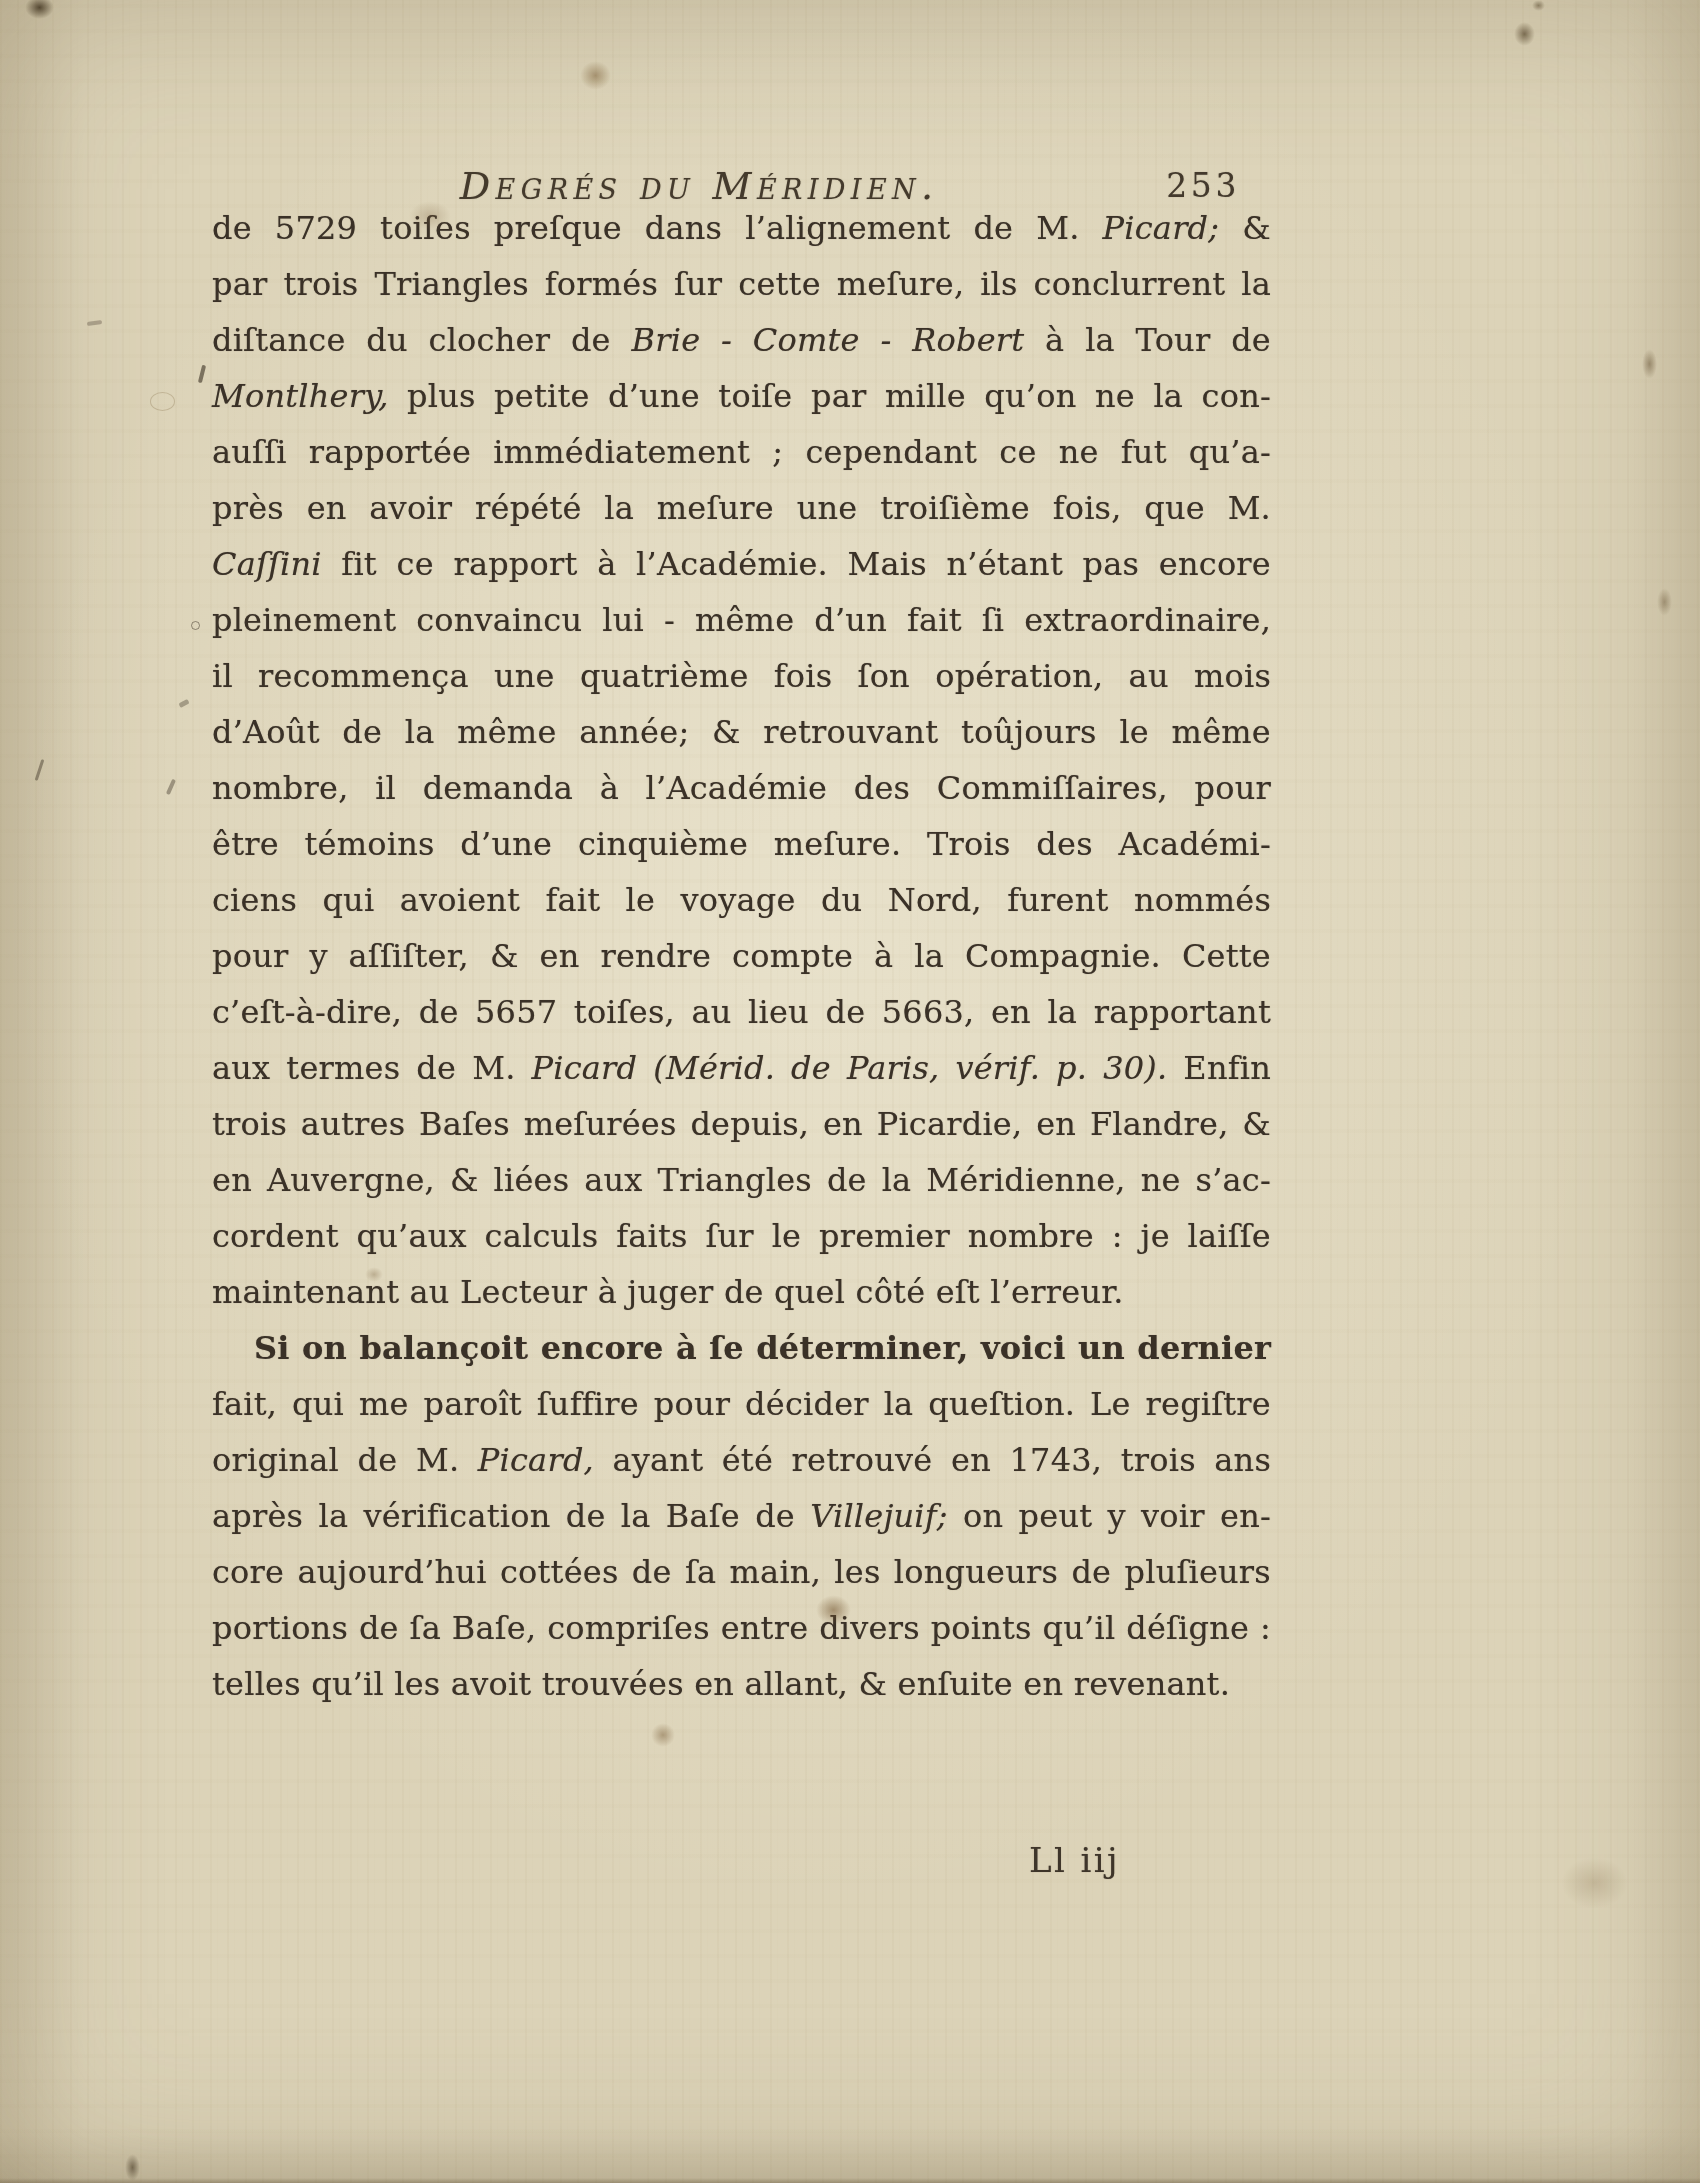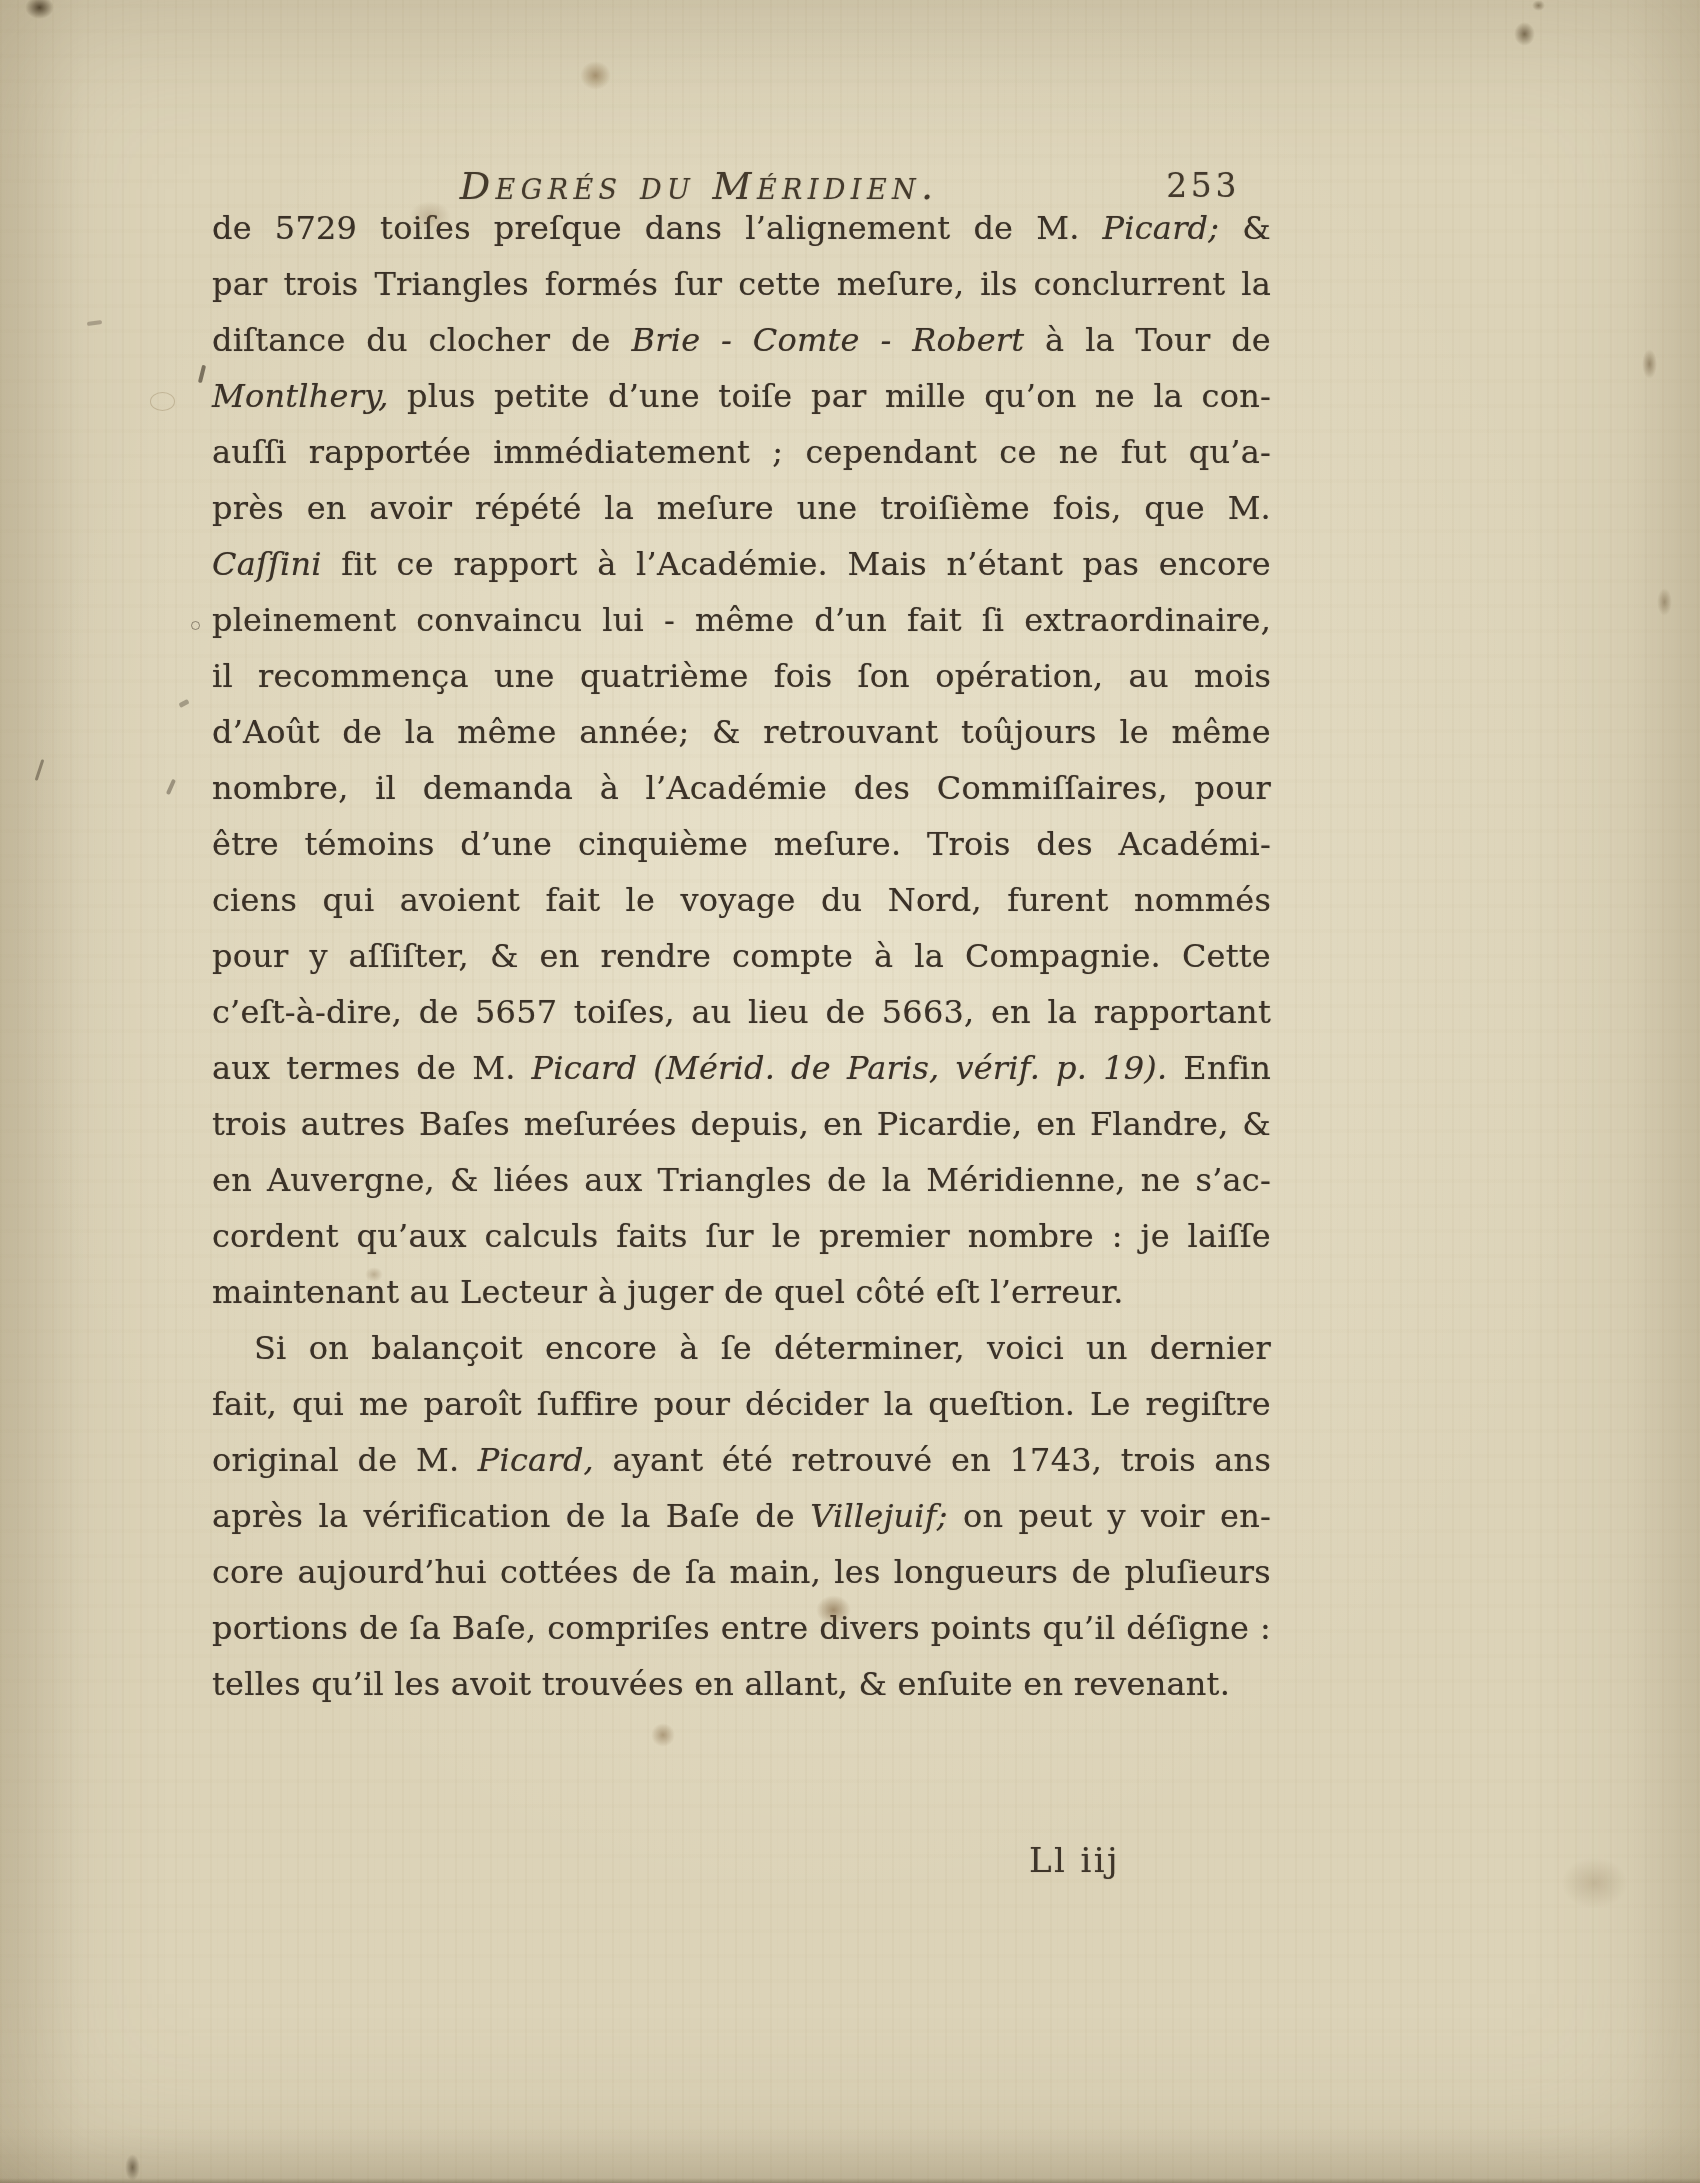--- a/index.html
+++ b/index.html
@@ -46,21 +46,21 @@
   #body-text{
     position:absolute;left:212px;top:200px;width:1059px;
     font-size:32px;letter-spacing:0.2px;
     text-shadow:0 0 0.9px rgba(58,49,39,.45);
   }
   #body-text .line{
     height:56px;line-height:56px;white-space:nowrap;
     text-align:justify;text-align-last:justify;
   }
   #body-text .line.no-just{text-align-last:left;}
-  #body-text .line.indent{padding-left:42px;}
+  #body-text .line.indent{padding-left:42px;font-weight:bold;}
   #body-text .it{font-style:italic;margin-top:8px;}
 
   
   #signature{
     position:absolute;left:1029px;top:1829px;
     font-size:34px;letter-spacing:2.4px;color:#3e352a;
     text-shadow:0 0 0.9px rgba(58,49,39,.45);
     margin-top:11px;
   }
 
@@ -114,21 +114,21 @@
       <div class="line"><span>près en avoir répété la meſure une troiſième fois, que M.</span></div>
       <div class="line"><span class="it">Caſſini</span><span> fit ce rapport à l’Académie. Mais n’étant pas encore</span></div>
       <div class="line"><span>pleinement convaincu lui - même d’un fait ſi extraordinaire,</span></div>
       <div class="line"><span>il recommença une quatrième fois ſon opération, au mois</span></div>
       <div class="line"><span>d’Août de la même année; &amp; retrouvant toûjours le même</span></div>
       <div class="line"><span>nombre, il demanda à l’Académie des Commiſſaires, pour</span></div>
       <div class="line"><span>être témoins d’une cinquième meſure. Trois des Académi-</span></div>
       <div class="line"><span>ciens qui avoient fait le voyage du Nord, furent nommés</span></div>
       <div class="line"><span>pour y aſſiſter, &amp; en rendre compte à la Compagnie. Cette</span></div>
       <div class="line"><span>c’eſt-à-dire, de 5657 toiſes, au lieu de 5663, en la rapportant</span></div>
-      <div class="line"><span>aux termes de M. </span><span class="it">Picard (Mérid. de Paris, vérif. p. 19).</span><span> Enfin</span></div>
+      <div class="line"><span>aux termes de M. </span><span class="it">Picard (Mérid. de Paris, vérif. p. 30).</span><span> Enfin</span></div>
       <div class="line"><span>trois autres Baſes meſurées depuis, en Picardie, en Flandre, &amp;</span></div>
       <div class="line"><span>en Auvergne, &amp; liées aux Triangles de la Méridienne, ne s’ac-</span></div>
       <div class="line"><span>cordent qu’aux calculs faits ſur le premier nombre : je laiſſe</span></div>
       <div class="line no-just"><span>maintenant au Lecteur à juger de quel côté eſt l’erreur.</span></div>
       <div class="line indent"><span>Si on balançoit encore à ſe déterminer, voici un dernier</span></div>
       <div class="line"><span>fait, qui me paroît ſuffire pour décider la queſtion. Le regiſtre</span></div>
       <div class="line"><span>original de M. </span><span class="it">Picard,</span><span> ayant été retrouvé en 1743, trois ans</span></div>
       <div class="line"><span>après la vérification de la Baſe de </span><span class="it">Villejuif;</span><span> on peut y voir en-</span></div>
       <div class="line"><span>core aujourd’hui cottées de ſa main, les longueurs de pluſieurs</span></div>
       <div class="line"><span>portions de ſa Baſe, compriſes entre divers points qu’il déſigne :</span></div>

